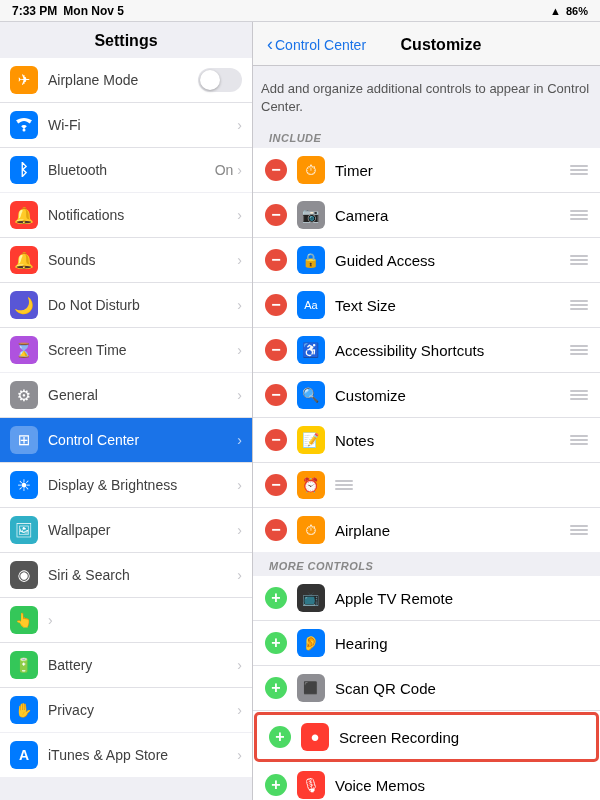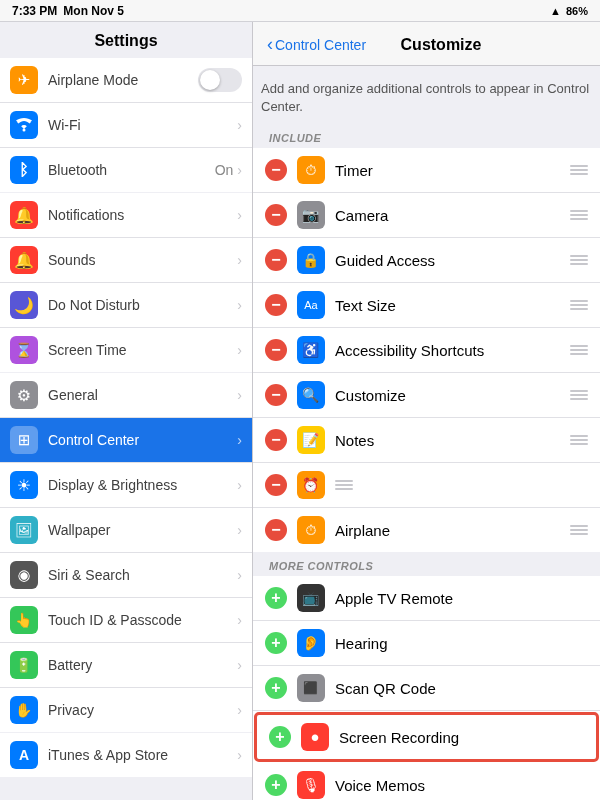--- a/index.html
+++ b/index.html
@@ -351,21 +351,20 @@
         <span class="sidebar-item-label">Wallpaper</span>
         <span class="chevron-icon">›</span>
       </div>
       <div class="sidebar-item">
         <div class="sidebar-icon" style="background:#555;">◉</div>
         <span class="sidebar-item-label">Siri &amp; Search</span>
         <span class="chevron-icon">›</span>
       </div>
       <div class="sidebar-item">
         <div class="sidebar-icon bg-green" style="font-size:14px;">👆</div>
-        <span class="sidebar-item-label">Touch ID &amp; Passcode</span>
         <span class="chevron-icon">›</span>
       </div>
       <div class="sidebar-item">
         <div class="sidebar-icon bg-green" style="font-size:14px;">🔋</div>
         <span class="sidebar-item-label">Battery</span>
         <span class="chevron-icon">›</span>
       </div>
       <div class="sidebar-item">
         <div class="sidebar-icon bg-blue" style="font-size:14px;">✋</div>
         <span class="sidebar-item-label">Privacy</span>

